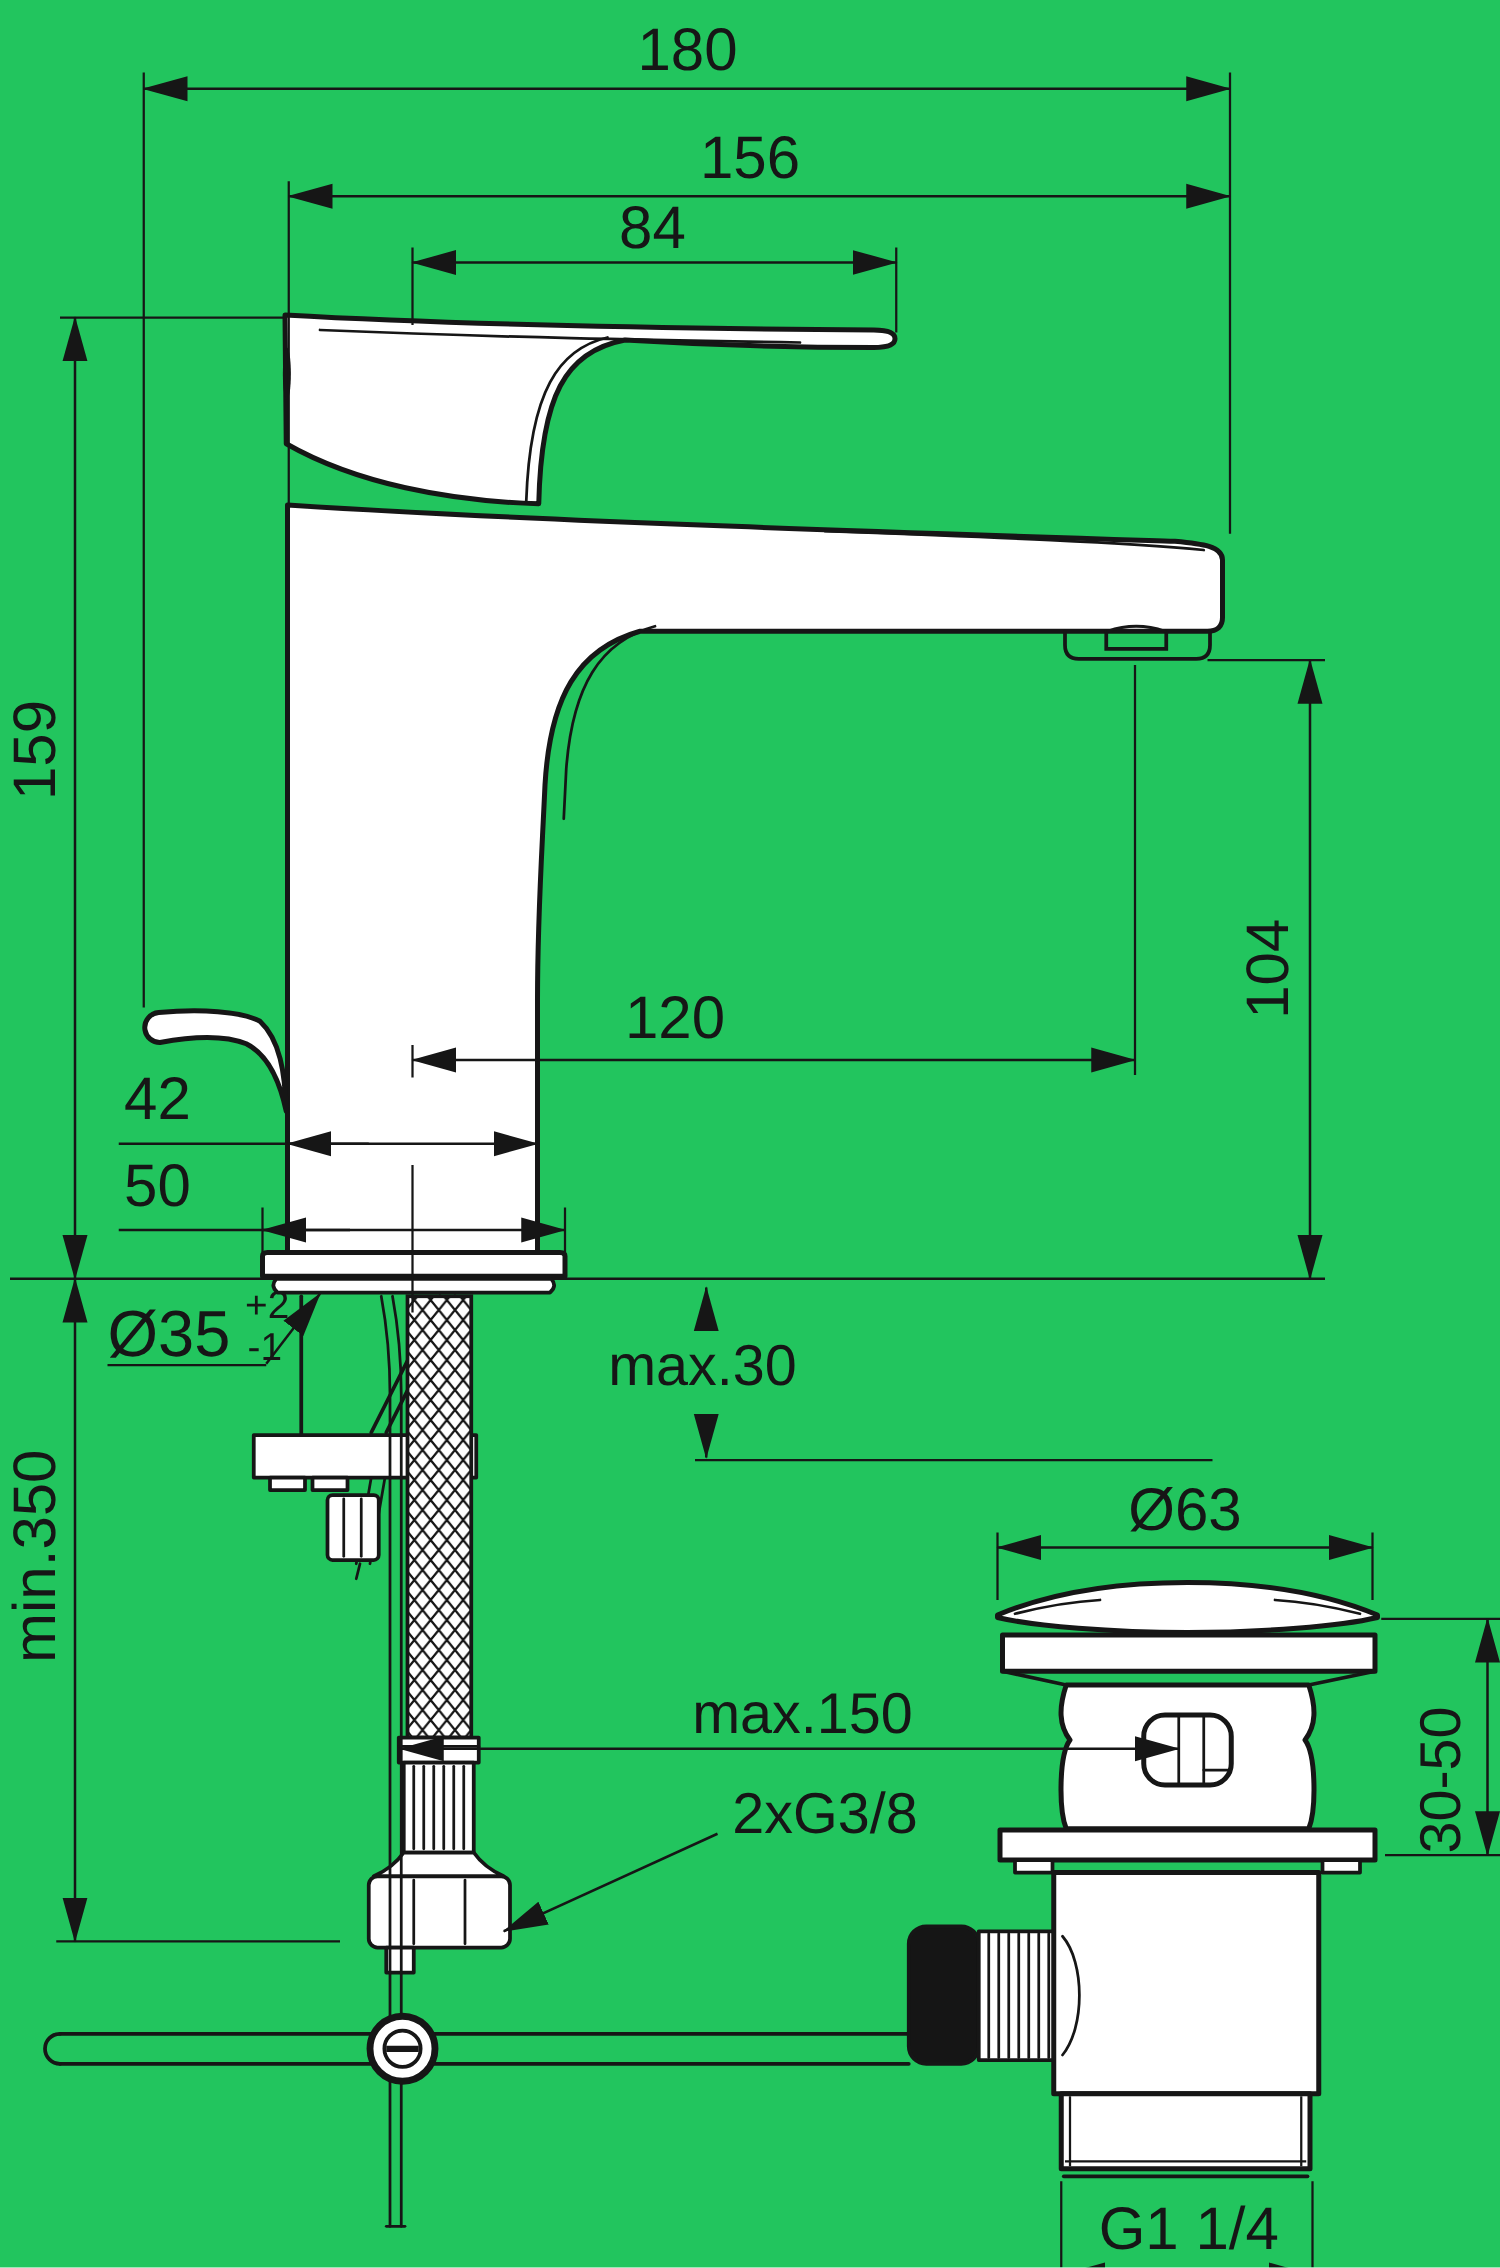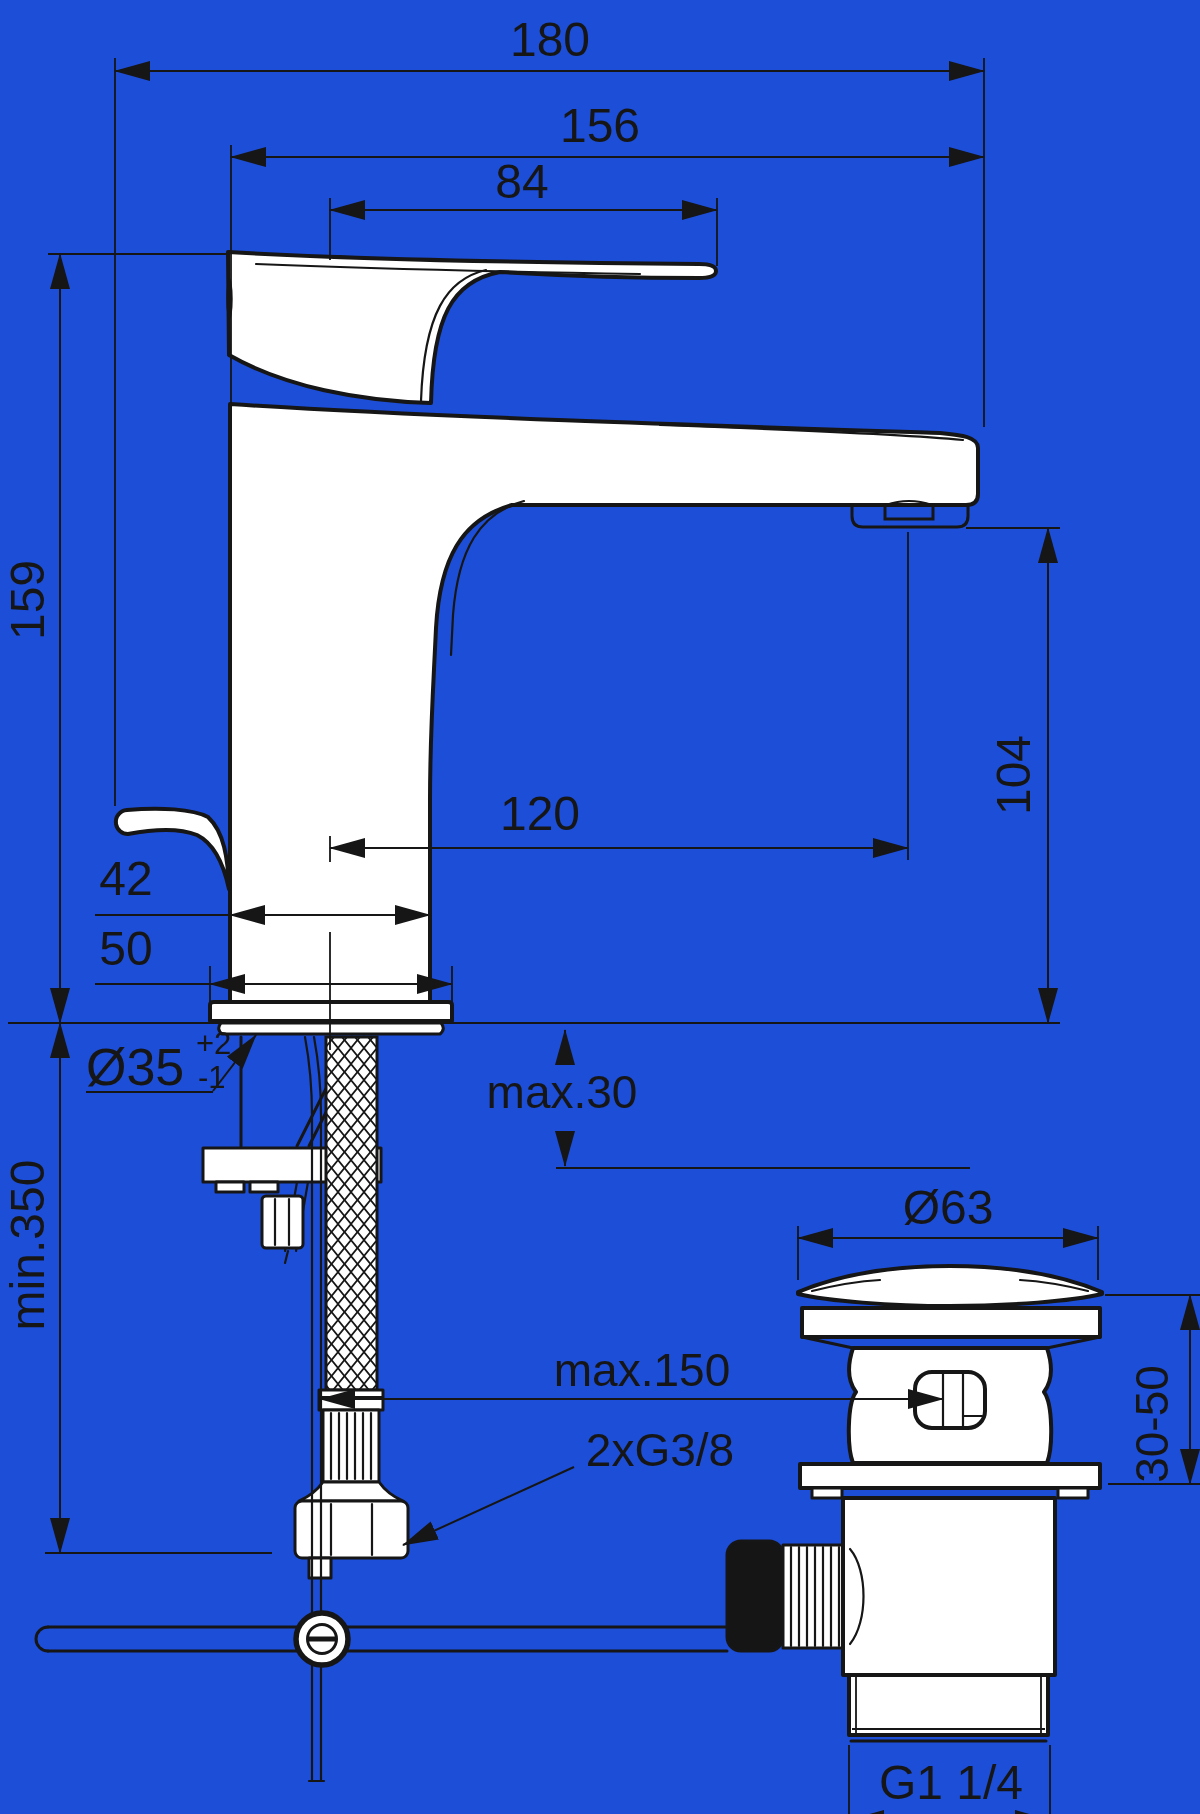--- a/index.html
+++ b/index.html
@@ -1,16 +1,16 @@
 <!DOCTYPE html>
 <html><head>
 <meta charset="utf-8">
 <style>
   html,body{margin:0;padding:0;background:#ffffff;}
-  .page{width:1200px;height:1814px;position:relative;background:#1d4ed8;overflow:hidden;}
+  .page{width:1200px;height:1814px;position:relative;background:#22c55e;overflow:hidden;}
   svg{display:block;}
   text{font-family:"Liberation Sans","DejaVu Sans",sans-serif;fill:#161616;}
   .dim-text{font-size:48px;}
   .dim-text-sm{font-size:46px;}
   .dim-text-big{font-size:52px;}
   .dim-text-tiny{font-size:31px;}
   .outline{fill:#ffffff;stroke:#161616;stroke-width:4;stroke-linejoin:round;stroke-linecap:round;}
   .outline3{fill:#ffffff;stroke:#161616;stroke-width:3;stroke-linejoin:round;stroke-linecap:round;}
   .stroke3{fill:none;stroke:#161616;stroke-width:3;stroke-linecap:round;}
   .thin{fill:none;stroke:#161616;stroke-width:2.2;stroke-linecap:round;}

